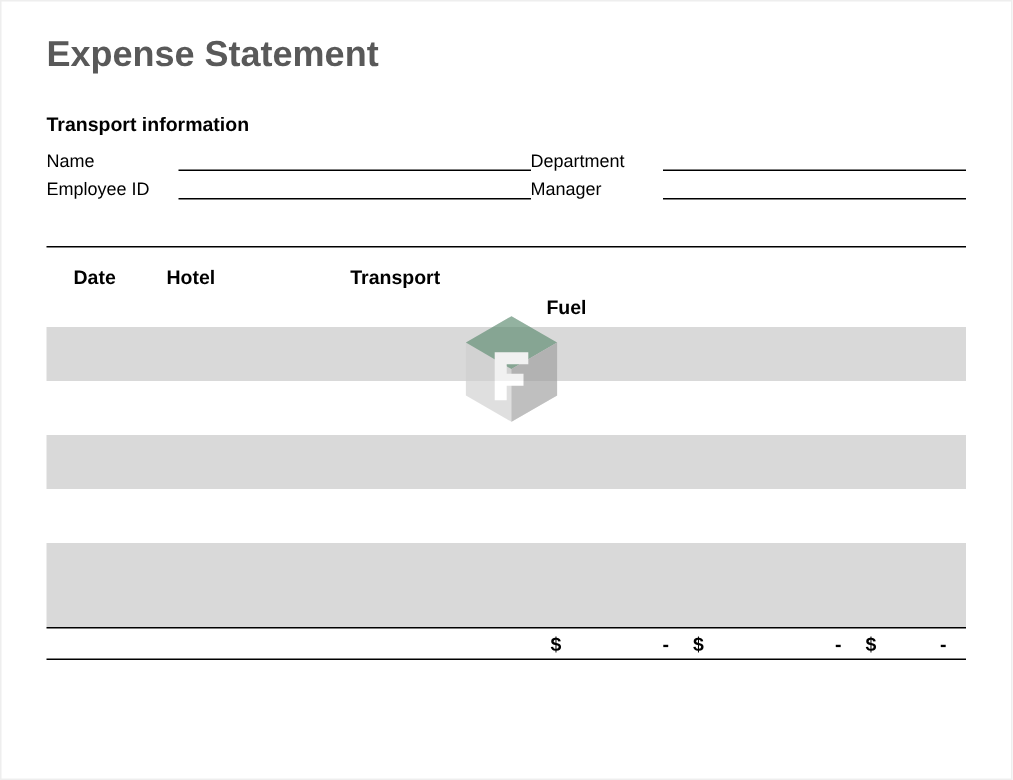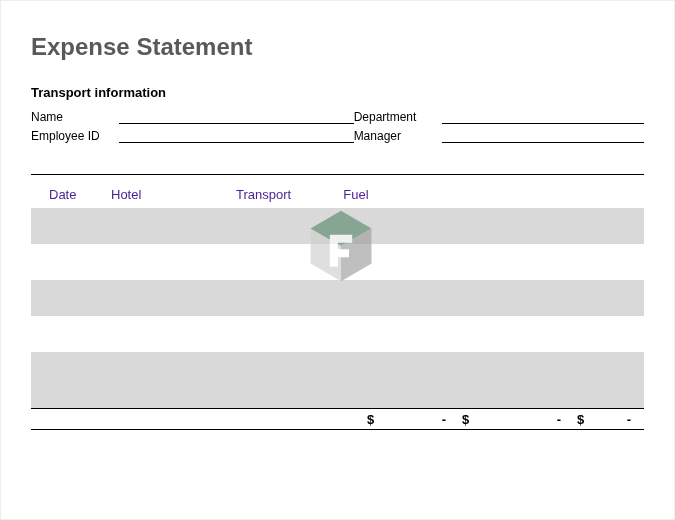--- a/index.html
+++ b/index.html
@@ -6,21 +6,21 @@
   body {
     width: 675px;
     height: 520px;
     background: #fff;
     font-family: Arial, sans-serif;
     position: relative;
     overflow: hidden;
     border: 1px solid #eee;
   }
   .page {
-    padding: 32px 30px 0 30px;
+    padding: 22px 30px 0 30px;
     position: relative;
   }
   .title {
     font-size: 24px;
     font-weight: bold;
     color: #595959;
     margin-bottom: 24px;
   }
   .section-label {
     font-size: 13px;
@@ -55,30 +55,30 @@
     margin-top: 30px;
   }
   .hr-top {
     border: none;
     border-top: 1px solid #000;
     margin-bottom: 8px;
   }
   .hdr-row {
     display: flex;
     font-size: 13px;
-    font-weight: normal;
-    color: #4c1d95;
+    font-weight: bold;
+    color: #000000;
     padding: 4px 0 6px 0;
   }
   .col-date { width: 80px; padding-left: 18px; }
   .col-acct { width: 100px; }
   .col-desc { width: 150px; }
   .col-hotel { width: 95px; text-align: left; }
   .col-trans { width: 115px; text-align: center; }
-  .col-fuel { width: 70px; text-align: center; }
+  .col-fuel { width: 70px; text-align: right; margin-top: 20px; }
   .data-row {
     height: 36px;
   }
   .data-row.shaded { background: #d9d9d9; }
   .data-row.tall { height: 56px; }
   .totals-row {
     display: flex;
     border-top: 1px solid #000;
     border-bottom: 1px solid #000;
     height: 22px;

